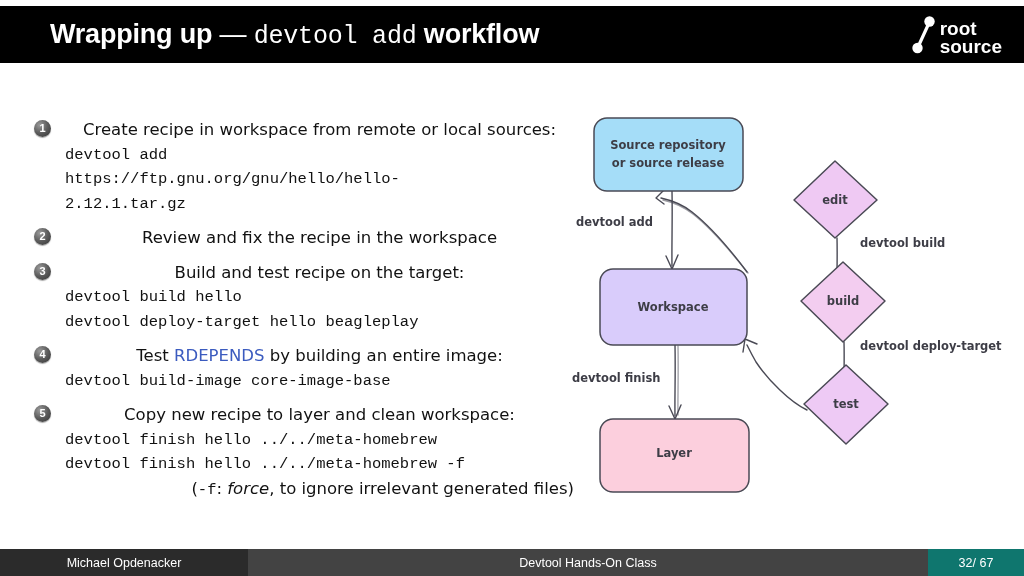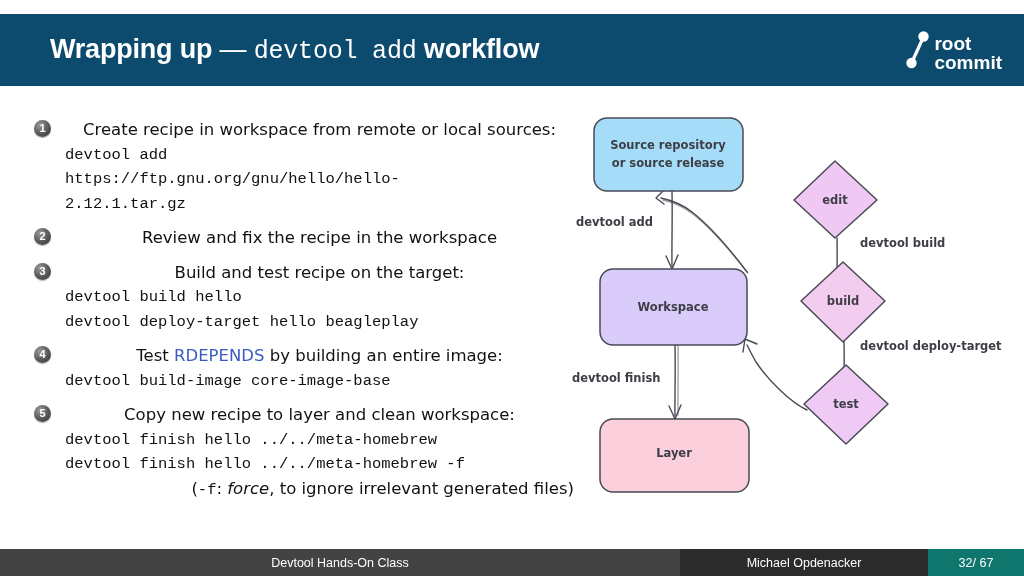--- a/index.html
+++ b/index.html
@@ -13,24 +13,24 @@
     position: relative;
     overflow: hidden;
     font-family: "DejaVu Sans", sans-serif;
     color: #1a1a1a;
   }
 
   
   #header-bar {
     position: absolute;
     left: 0;
-    top: 14px;
+    top: 6px;
     width: 1024px;
-    height: 72px;
-    background: #0c4a6e;
+    height: 57px;
+    background: #000000;
     display: flex;
     align-items: center;
     box-sizing: border-box;
   }
   #slide-title {
     position: absolute;
     left: 50px;
     top: 50%;
     transform: translateY(-50%);
     font-family: "Liberation Sans", sans-serif;
@@ -211,21 +211,21 @@
   </div>
 
   <div id="brand-logo">
     <svg class="logo-mark" viewBox="0 0 26 44">
       <line x1="7" y1="34" x2="18" y2="10" stroke="#ffffff" stroke-width="3.2" stroke-linecap="round"></line>
       <circle cx="18.5" cy="8.5" r="5.2" fill="#ffffff"></circle>
       <circle cx="6.5" cy="35" r="5.2" fill="#ffffff"></circle>
     </svg>
     <div class="logo-text">
       <span>root</span>
-      <span>commit</span>
+      <span>source</span>
     </div>
   </div>
 </div>
 
 <div id="content-list">
 
   <div class="list-item">
     <span class="bullet-num">1</span>
     <div class="li-text">Create recipe in workspace from remote or local sources:</div>
     <div class="code-line">devtool add</div>
@@ -329,16 +329,16 @@
 
     <text class="hand-label" x="16" y="136">devtool add</text>
     <text class="hand-label" x="300" y="157">devtool build</text>
     <text class="hand-label" x="300" y="260">devtool deploy-target</text>
     <text class="hand-label" x="12" y="292">devtool finish</text>
 
   </svg>
 </div>
 
 <div id="footer-bar">
+  <div class="foot-seg" id="footer-author">Michael Opdenacker</div>
   <div class="foot-seg" id="footer-event">Devtool Hands-On Class</div>
-  <div class="foot-seg" id="footer-author">Michael Opdenacker</div>
   <div class="foot-seg" id="footer-page">32/ 67</div>
 </div>
 
 </body></html>

